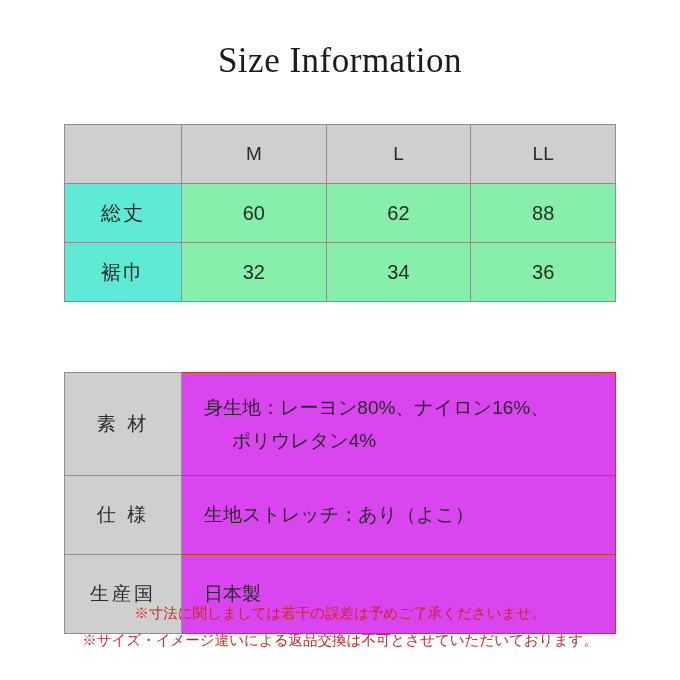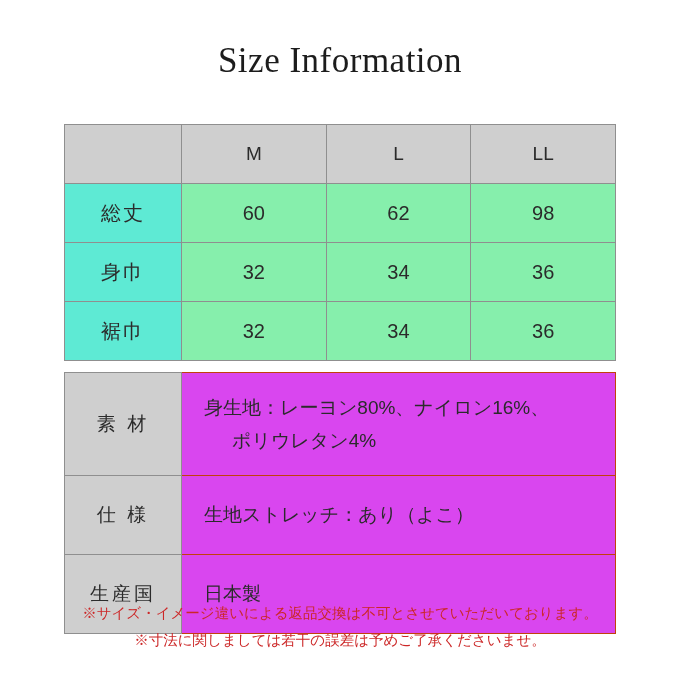--- a/index.html
+++ b/index.html
@@ -134,27 +134,21 @@
         <th>M</th>
         <th>L</th>
         <th>LL</th>
       </tr>
     </thead>
     <tbody>
       <tr>
         <th>総丈</th>
         <td>60</td>
         <td>62</td>
-        <td>98</td>
-      </tr>
-      <tr>
-        <th>身巾</th>
-        <td>32</td>
-        <td>34</td>
-        <td>36</td>
+        <td>88</td>
       </tr>
       <tr>
         <th>裾巾</th>
         <td>32</td>
         <td>34</td>
         <td>36</td>
       </tr>
     </tbody>
   </table>
 
@@ -176,17 +170,17 @@
       <tr class="origin">
         <th>生産国</th>
         <td>
           <span class="ln">日本製</span>
         </td>
       </tr>
     </tbody>
   </table>
 
   <div class="notes">
+    <span class="note-line">※寸法に関しましては若干の誤差は予めご了承くださいませ。</span>
     <span class="note-line">※サイズ・イメージ違いによる返品交換は不可とさせていただいております。</span>
-    <span class="note-line">※寸法に関しましては若干の誤差は予めご了承くださいませ。</span>
   </div>
 
 </div>
 
 </body></html>

